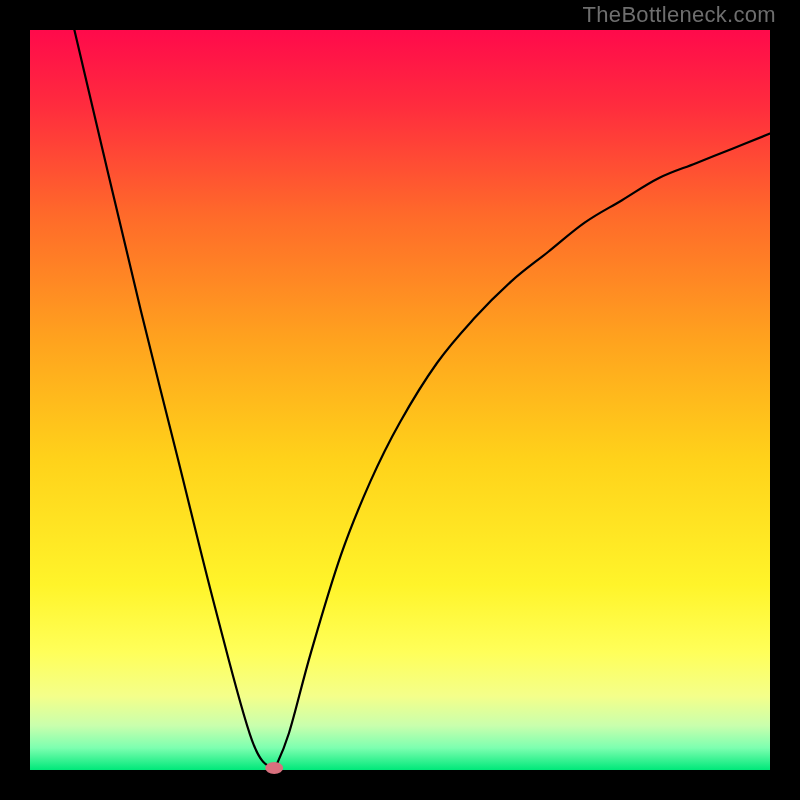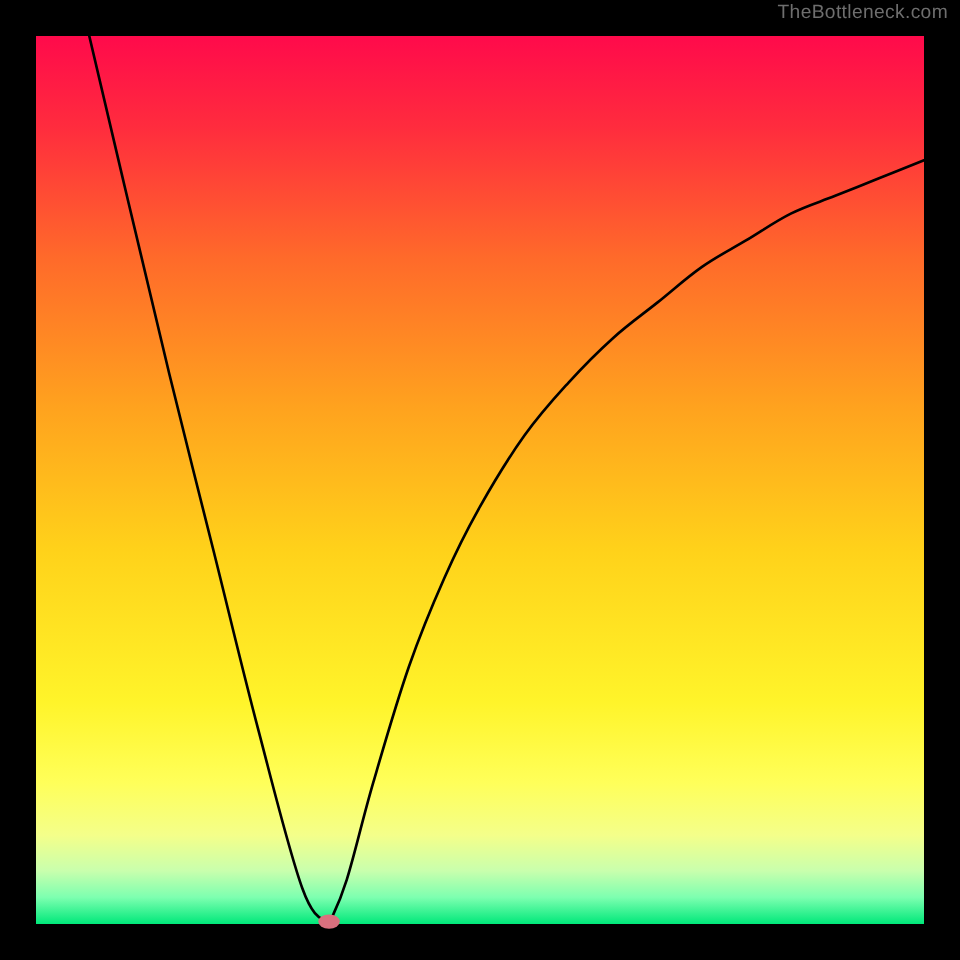--- a/index.html
+++ b/index.html
@@ -13,23 +13,23 @@
   }
   .frame {
     position: relative;
     width: 800px;
     height: 800px;
     background: #000;
   }
   .watermark {
     position: absolute;
     top: 2px;
-    right: 10px;
+    right: 24px;
     color: #6e6e6e;
-    font-size: 16px;
+    font-size: 22px;
     font-weight: 400;
     letter-spacing: 0.3px;
     text-align: right;
   }
   svg {
     display: block;
   }
 </style>
 </head>
 <body>

